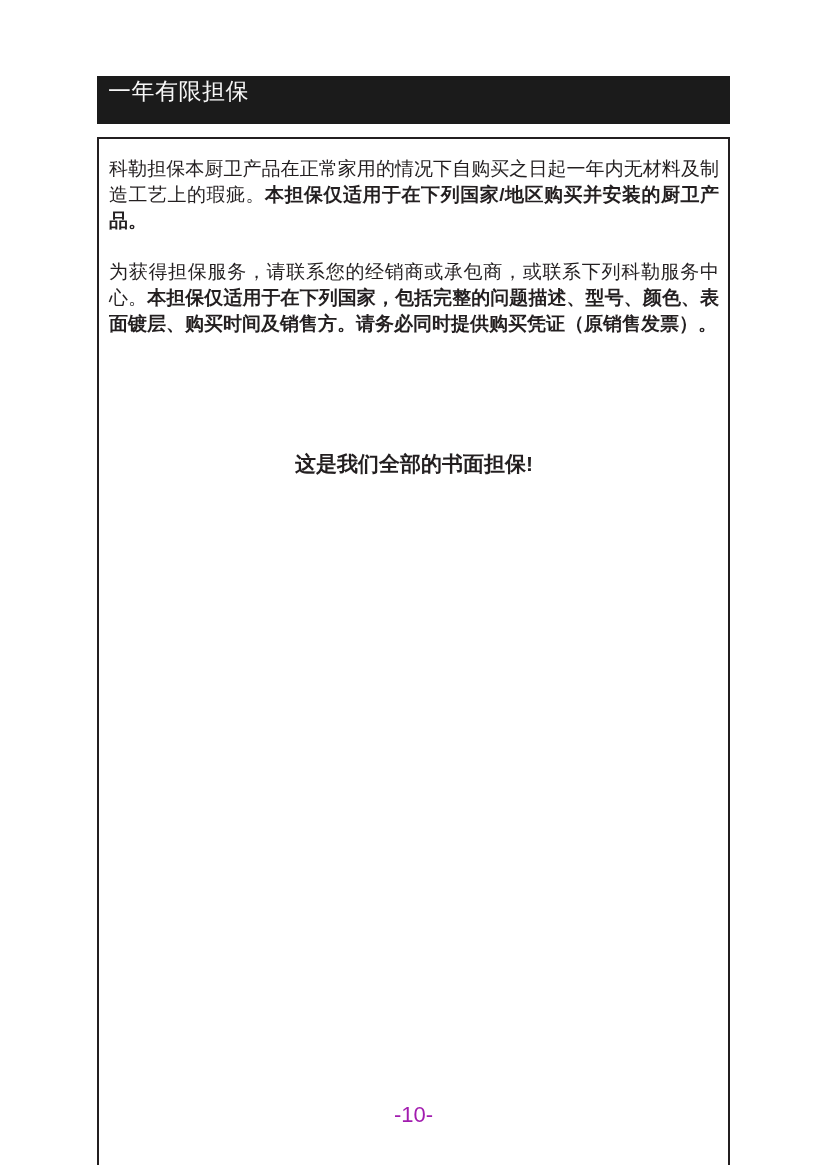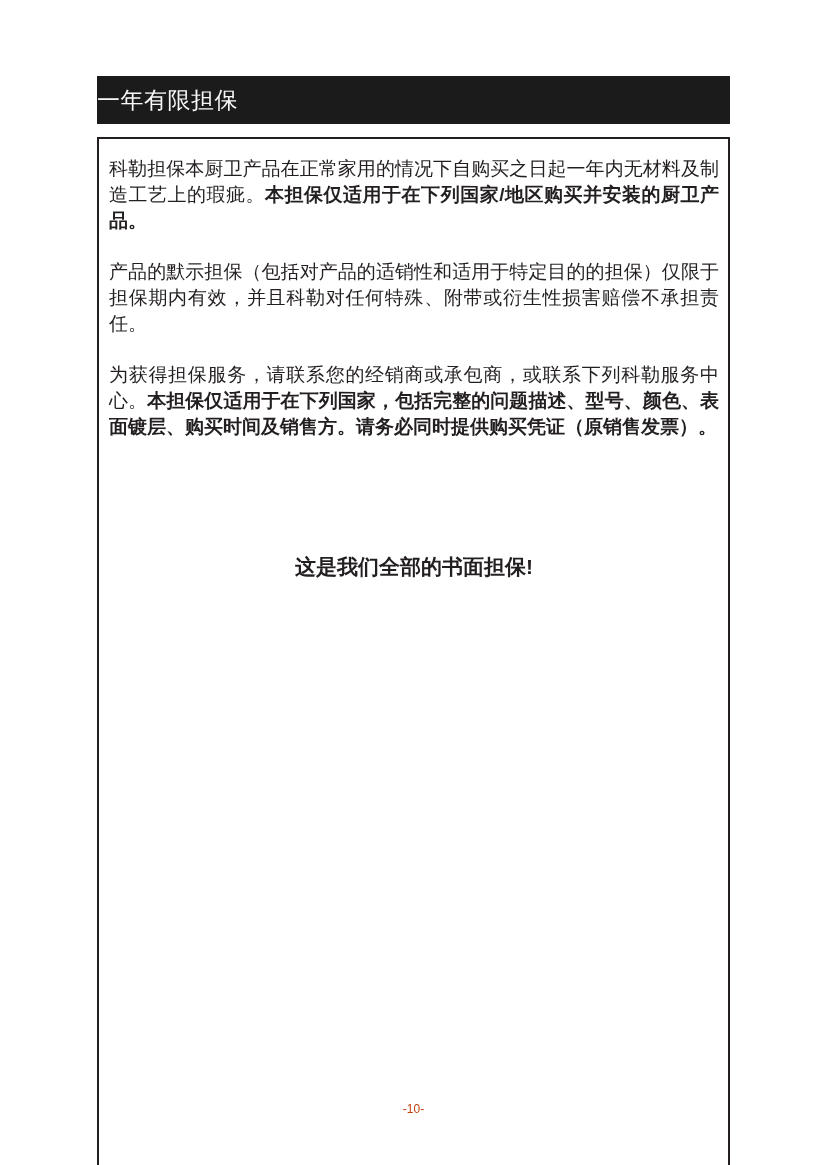--- a/index.html
+++ b/index.html
@@ -17,22 +17,22 @@
     overflow: hidden;
   }
   .header-bar {
     position: absolute;
     left: 97px;
     top: 76px;
     width: 633px;
     height: 48px;
     background: #1b1b1b;
     display: flex;
-    align-items: center;
     box-sizing: border-box;
+    padding-left: 11px;
   }
   .header-title {
     color: #f7f7f7;
     font-size: 23px;
     letter-spacing: 0.5px;
     font-weight: 400;
   }
   .content-box {
     position: absolute;
     left: 97px;
@@ -60,40 +60,39 @@
     font-size: 21px;
     font-weight: 700;
     line-height: 28px;
   }
   .page-number {
     position: absolute;
     left: 0;
     top: 1102px;
     width: 100%;
     text-align: center;
-    font-size: 12px;
-    color: #c2410c;
+    font-size: 22px;
+    color: #a21caf;
   }
 </style>
 </head>
 <body>
 
 <div class="page">
 
   <div class="header-bar">
     <span class="header-title">一年有限担保</span>
   </div>
 
   <div class="content-box">
 
     <p class="para"><span>科勒担保本厨卫产品在正常家用的情况下自购买之日起一年内无材料及制造工艺上的瑕疵。</span><b>本担保仅适用于在下列国家/地区购买并安装的厨卫产品。</b></p>
 
 
 
-    <p class="para">产品的默示担保（包括对产品的适销性和适用于特定目的的担保）仅限于担保期内有效，并且科勒对任何特殊、附带或衍生性损害赔偿不承担责任。</p>
 
 
     <p class="para"><span>为获得担保服务，请联系您的经销商或承包商，或联系下列科勒服务中心。</span><b>本担保仅适用于在下列国家，包括完整的问题描述、型号、颜色、表面镀层、购买时间及销售方。请务必同时提供购买凭证（原销售发票）。</b></p>
 
     <p class="closing">这是我们全部的书面担保!</p>
 
   </div>
 
   <div class="page-number">-10-</div>
 

